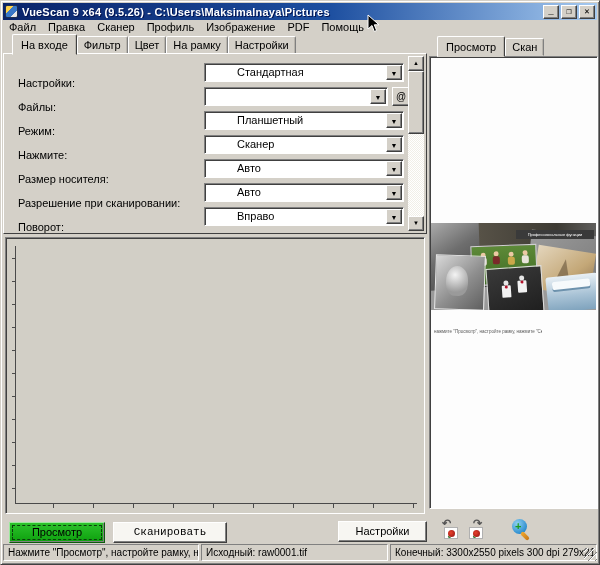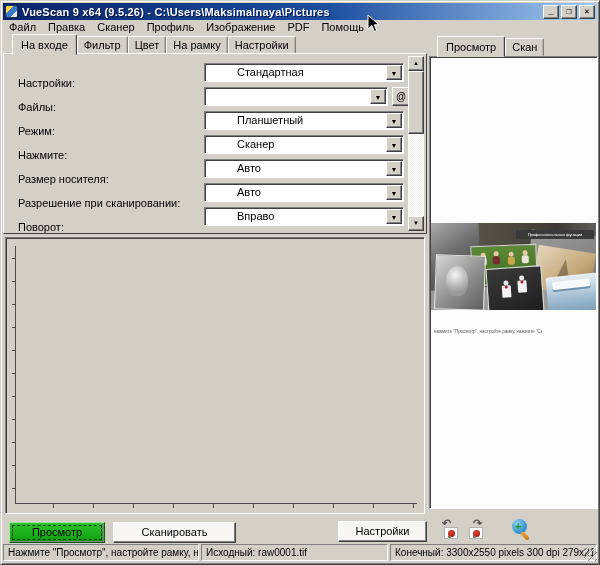--- a/index.html
+++ b/index.html
@@ -304,21 +304,21 @@
             <span class="tie"></span>
           </div>
       </div>
       <div class="c-dog"></div>
       <div class="c-scanner"></div>
     </div>
     <div class="page-caption">нажмите "Просмотр", настройте рамку, нажмите "Сканировать"</div>
   </div>
 
   <div class="btn green" style="left:8px; top:521px; width:96px;">Просмотр</div>
-  <div class="btn" style="left:112px; top:521px; width:123px;">Сканировать</div>
+  <div class="btn" style="left:112px; top:521px; width:114px;font-family:Liberation Mono, monospace;">Сканировать</div>
   <div class="btn" style="left:337px; top:520px; width:89px;">Настройки</div>
 
   <div class="toolicon" style="left:441px; top:520px;">
     <span class="rot-arrow" style="left:0;">↶</span>
     <span class="rot-photo"></span>
   </div>
   <div class="toolicon" style="left:466px; top:520px;">
     <span class="rot-arrow" style="left:6px;">↷</span>
     <span class="rot-photo"></span>
   </div>

